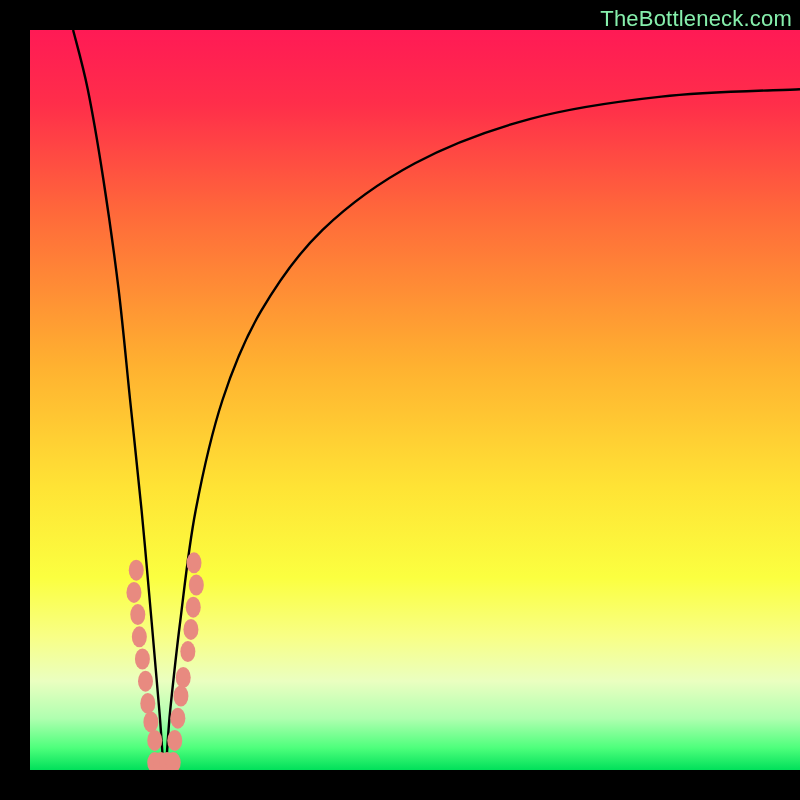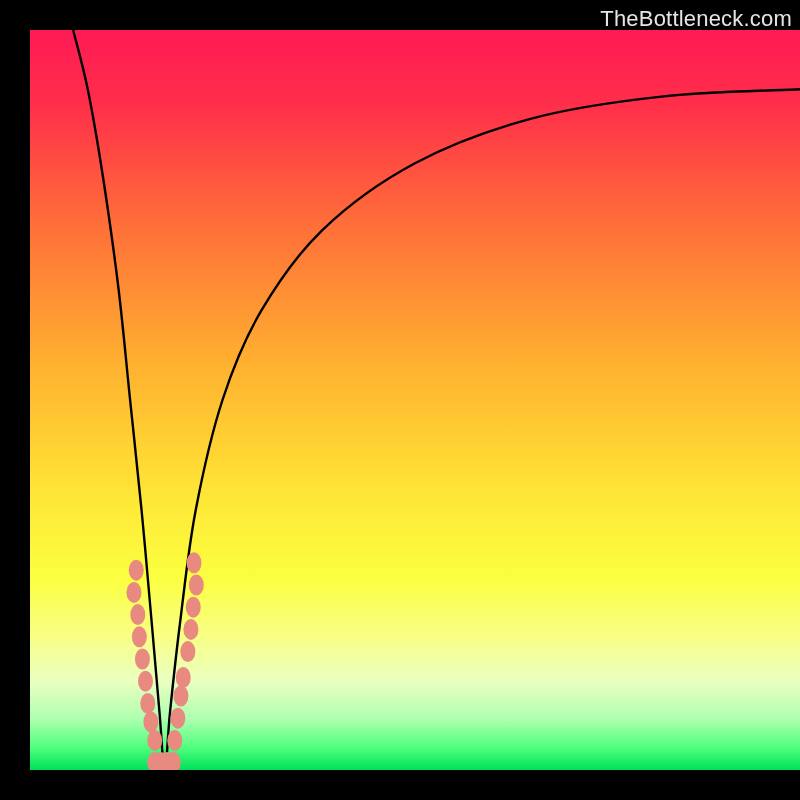--- a/index.html
+++ b/index.html
@@ -30,21 +30,21 @@
     inset: 0;
   }
   .curve-svg {
     position: absolute;
     inset: 0;
   }
   .watermark {
     position: absolute;
     top: 6px;
     right: 8px;
-    color: #e5e5e5;
+    color: #86efac;
     font-size: 22px;
     font-weight: 500;
     letter-spacing: 0.2px;
   }
 </style>
 </head>
 <body>
 
 <div class="frame">
   <div class="watermark">TheBottleneck.com</div>

